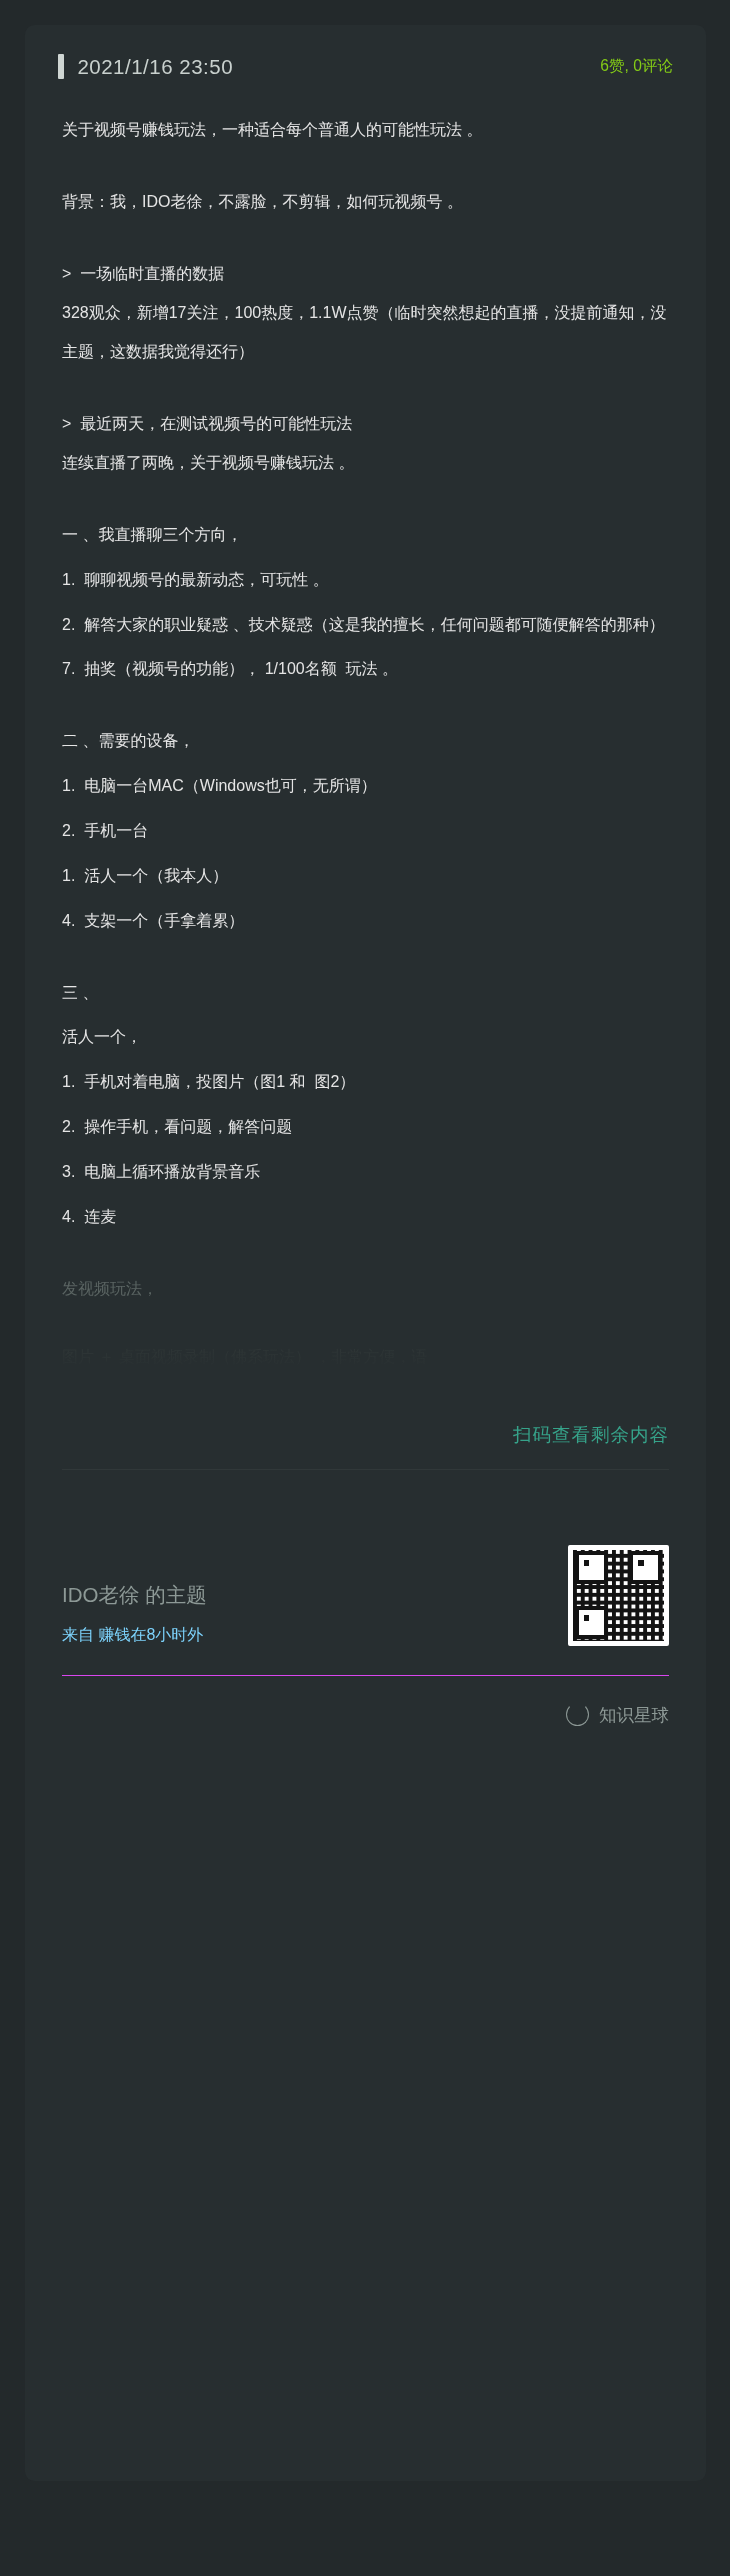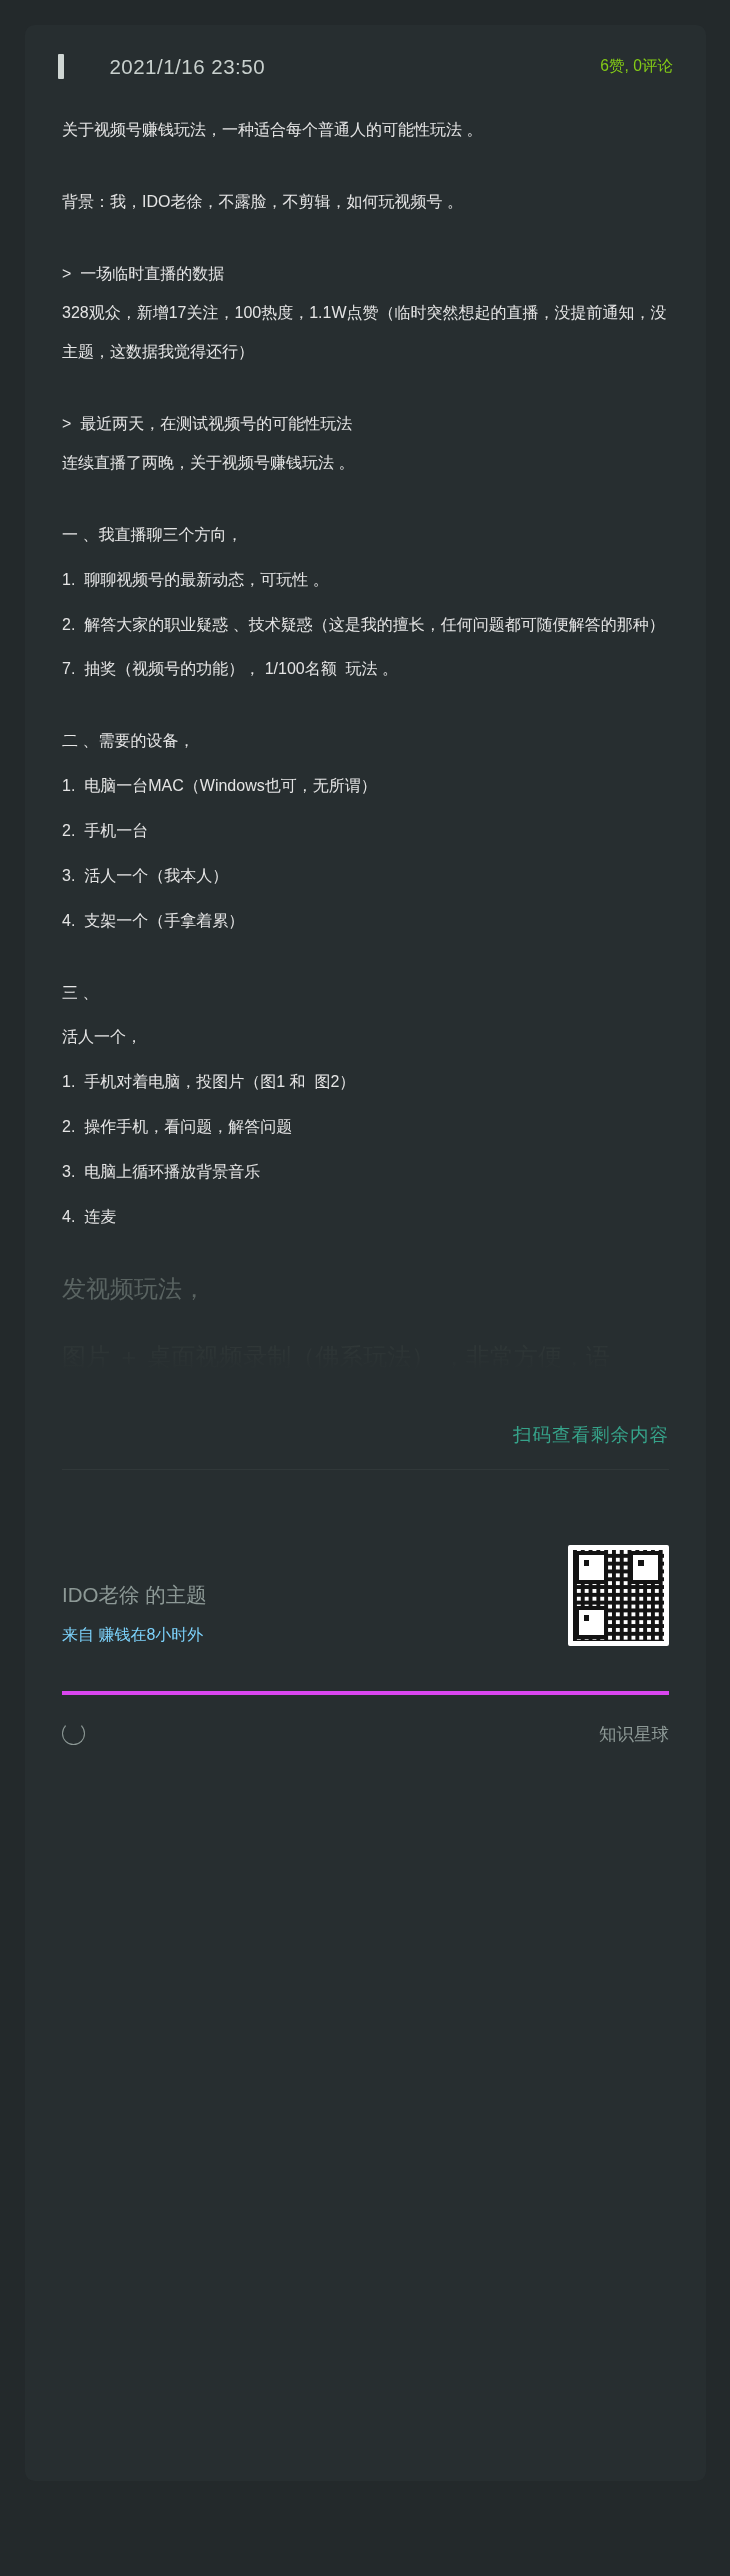--- a/index.html
+++ b/index.html
@@ -35,21 +35,20 @@
   
   .card-header {
     display: flex;
     align-items: center;
     justify-content: space-between;
     padding: 29px 33px 9.7px 33px;
   }
   .date-wrap {
     display: flex;
     align-items: flex-end;
-    gap: 32px;
   }
   .date-bar {
     width: 5.8px;
     height: 25px;
     background: #cfd6d3;
     border-radius: 1px;
     margin-right: 13.6px;
   }
   .date-text {
     font-size: 20.5px;
@@ -81,21 +80,21 @@
   .para.section {
     margin: 0 0 5.8px 0;
   }
   .para.gap {
     margin-bottom: 33px;
   }
   
   .fade-zone {
     position: relative;
     padding: 0 37px;
-    font-size: 24px;
+    font-size: 16px;
     line-height: 39px;
   }
   .fade-1 { color: #5a6462; margin: 0 0 29px 0; }
   .fade-2 { color: #39413f; margin: 0; }
   .fade-mask {
     position: absolute;
     left: 0; right: 0; bottom: 0;
     height: 58px;
     background: linear-gradient(to bottom, rgba(39,46,48,0) 0%, rgba(39,46,48,1) 90%);
     pointer-events: none;
@@ -170,25 +169,25 @@
     position: absolute;
     left: 4.9px; top: 4.9px;
     width: 5.8px; height: 5.8px;
     background: #000;
   }
   .qr-eye.tl { left: 1.9px; top: 1.9px; }
   .qr-eye.tr { right: 1.9px; top: 1.9px; }
   .qr-eye.bl { left: 1.9px; bottom: 1.9px; }
   
   .brand {
-    margin: 16px 37px;
-    border-top: 4px solid #d946ef;
+    margin: 0 37px;
+    border-top: 1px solid #d946ef;
     display: flex;
     align-items: center;
-    justify-content: space-between;
+    justify-content: flex-end;
     padding: 27px 0 0 0;
   }
   .brand-icon {
     width: 21.4px;
     height: 21.4px;
     border: 1.9px solid #8d9996;
     border-radius: 50%;
     border-top-color: transparent;
     margin-right: 9.7px;
     display: inline-block;
@@ -223,21 +222,21 @@
       <p class="para gap">连续直播了两晚，关于视频号赚钱玩法 。</p>
 
       <p class="para section">一 、我直播聊三个方向，</p>
       <p class="para listitem">1.  聊聊视频号的最新动态，可玩性 。</p>
       <p class="para listitem">2.  解答大家的职业疑惑 、技术疑惑（这是我的擅长，任何问题都可随便解答的那种）</p>
       <p class="para gap">7.  抽奖（视频号的功能）， 1/100名额  玩法 。</p>
 
       <p class="para section">二 、需要的设备，</p>
       <p class="para listitem">1.  电脑一台MAC（Windows也可，无所谓）</p>
       <p class="para listitem">2.  手机一台</p>
-      <p class="para listitem">3.  活人一个（我本人）</p>
+      <p class="para listitem">1.  活人一个（我本人）</p>
       <p class="para gap">4.  支架一个（手拿着累）</p>
 
       <p class="para section">三 、</p>
       <p class="para section">活人一个，</p>
       <p class="para listitem">1.  手机对着电脑，投图片（图1 和  图2）</p>
       <p class="para listitem">2.  操作手机，看问题，解答问题</p>
       <p class="para listitem">3.  电脑上循环播放背景音乐</p>
       <p class="para gap">4.  连麦</p>
     </div>
 

